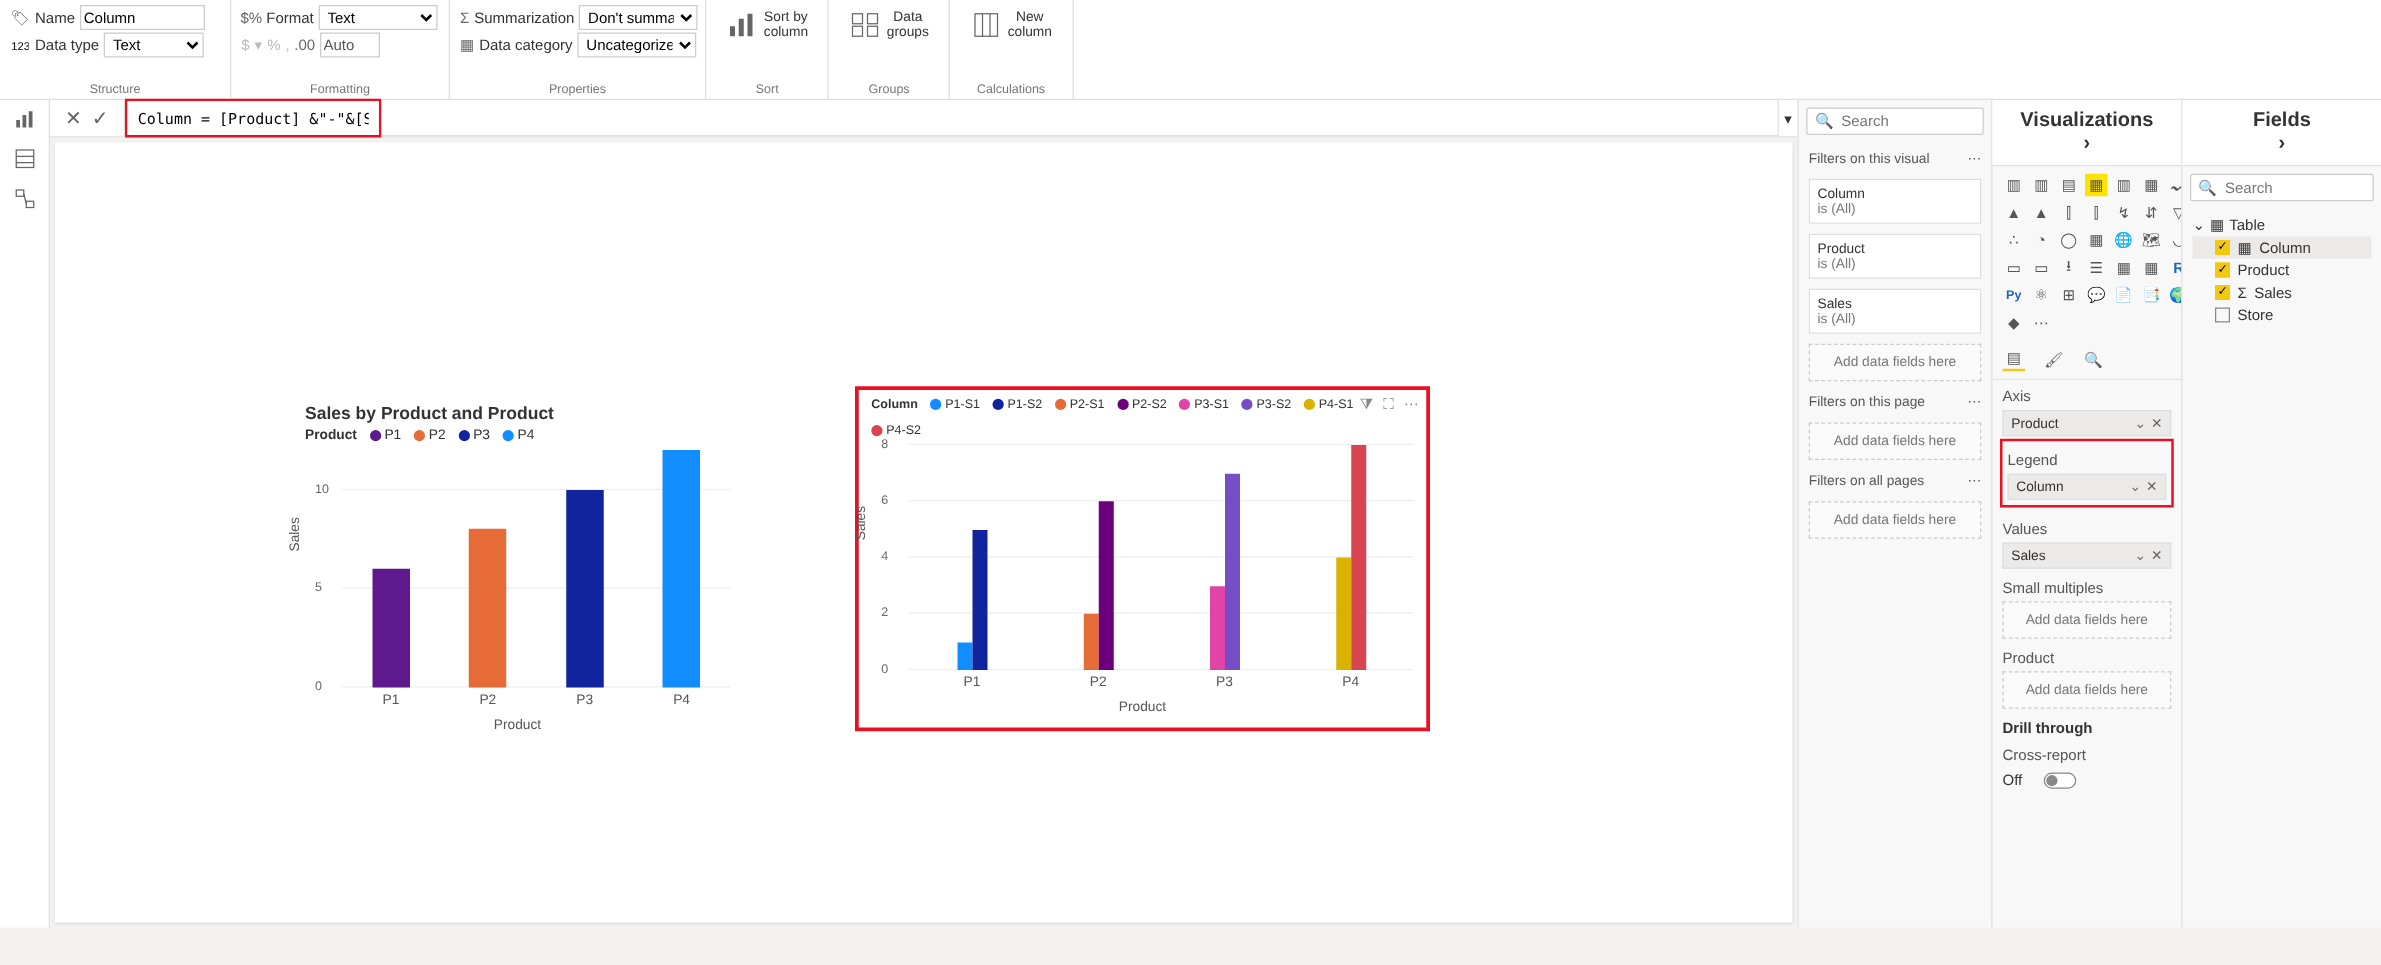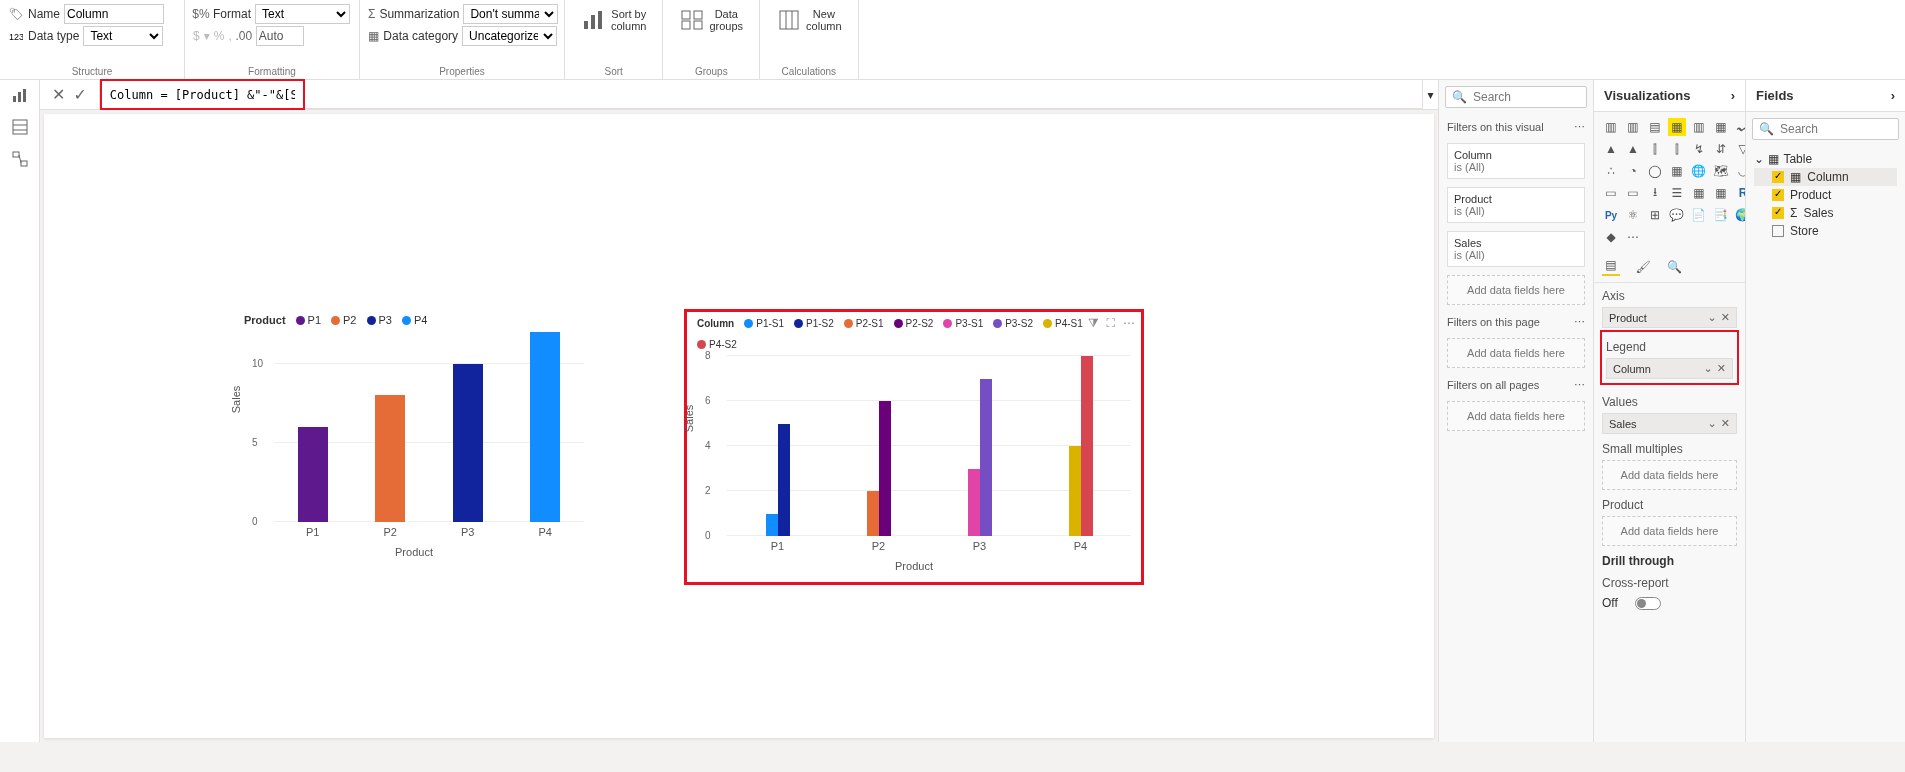--- a/index.html
+++ b/index.html
@@ -48,21 +48,21 @@
 .bar-group { flex: 1; display: flex; align-items: flex-end; justify-content: center; gap: 0; height: 100%; position: relative; }
 .bar { width: 30px; }
 .bar-sm { width: 12px; }
 .xcat { position: absolute; bottom: -16px; left: 0; right: 0; text-align: center; font-size: 11px; color: #555; }
 
 .selected-card { border: 3px solid #e81123; }
 .card-toolbar { position: absolute; top: 4px; right: 6px; display: flex; gap: 8px; color: #888; }
 
 
 .pane { border-left: 1px solid #e1dfdd; background: #f8f8f8; display: flex; flex-direction: column; }
-.pane-header { display: flex; align-items: center; justify-content: space-between; padding: 8px 10px; font-size: 13px; font-weight: 600; background: #fff; border-bottom: 1px solid #e1dfdd; }
+.pane-header { display: flex; align-items: center; justify-content: space-between; padding: 8px 10px; font-size: 16px; font-weight: 600; background: #fff; border-bottom: 1px solid #e1dfdd; flex-direction: column; }
 .filters-pane { width: 155px; }
 .viz-pane { width: 152px; }
 .fields-pane { width: 160px; }
 
 .search-box { margin: 6px; display: flex; align-items: center; border: 1px solid #ccc; background: #fff; border-radius: 2px; padding: 3px 6px; gap: 6px; color: #777; }
 .filters-section-hdr { display: flex; justify-content: space-between; align-items: center; padding: 6px 8px; font-size: 11px; color: #555; }
 .filter-card { margin: 4px 8px; background: #fff; border: 1px solid #e1dfdd; padding: 5px 6px; font-size: 11px; }
 .filter-card .fn { color: #333; }
 .filter-card .fv { color: #777; }
 .add-box { margin: 4px 8px; border: 1px dashed #ccc; padding: 8px; text-align: center; font-size: 11px; color: #777; background: #fafafa; }
@@ -238,20 +238,21 @@
           <input class="formula-input" value="Column = [Product] &amp;&quot;-&quot;&amp;[Store]" style="">
         </div>
         <div style="flex:1;border-bottom:1px solid #e1dfdd"></div>
       </div>
       <div class="formula-dd">▾</div>
     </div>
 
     <div class="canvas">
 
       <div class="chart-card" style="left:200px; top:200px; width:340px;">
+        <div class="chart-title">Sales by Product and Product</div>
         <div class="legend">
           <span class="ltitle">Product</span>
           <span class="litem">
               <span class="lswatch" style="background:#5e1a8c"></span>
               <span>P1</span>
             </span>
           <span class="litem">
               <span class="lswatch" style="background:#e66c37"></span>
               <span>P2</span>
             </span>

